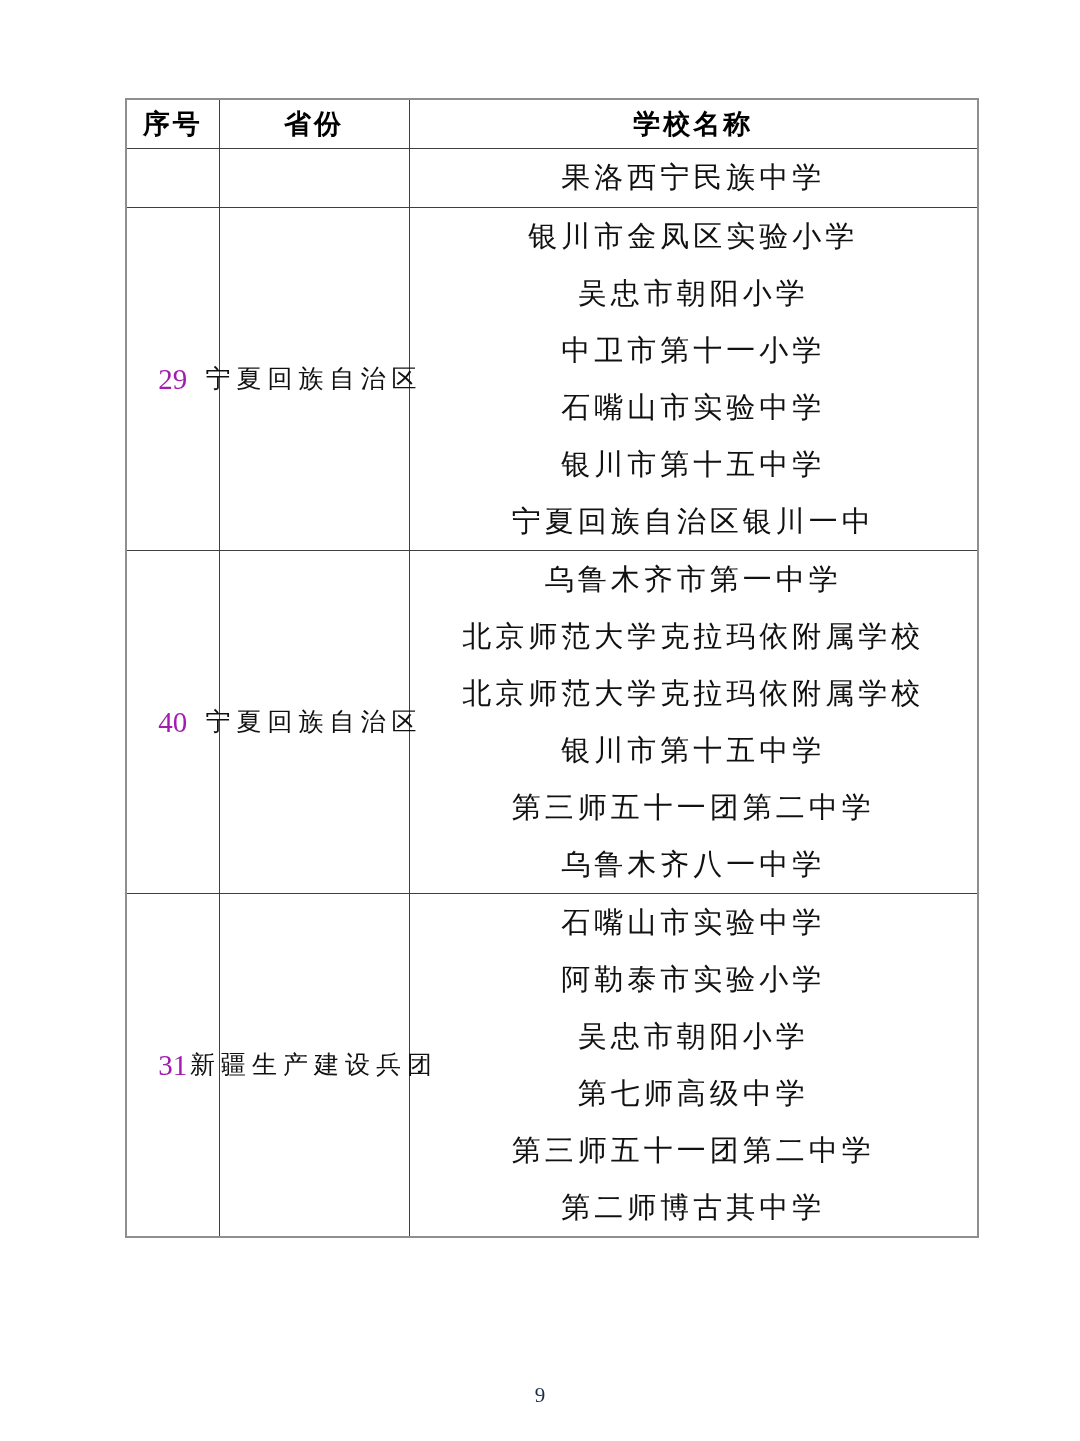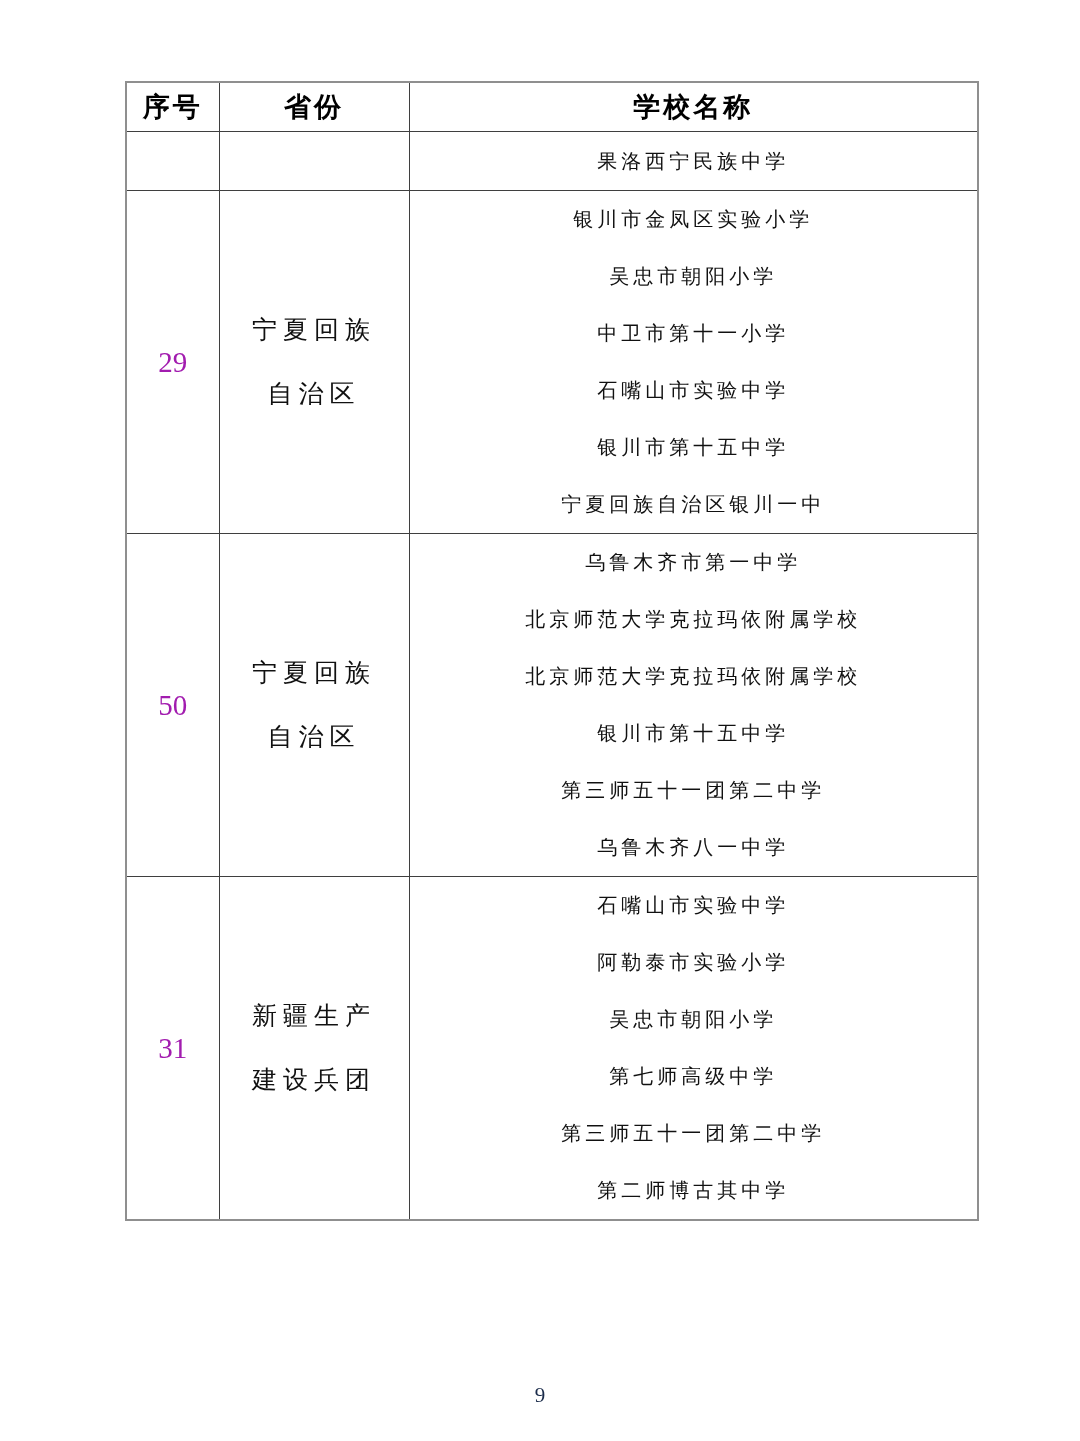--- a/index.html
+++ b/index.html
@@ -8,21 +8,21 @@
     width: 1080px;
     height: 1441px;
     background: #ffffff;
     font-family: "Liberation Serif", "DejaVu Serif", serif;
     color: #111111;
     overflow: hidden;
   }
   table.school-table {
     position: absolute;
     left: 125px;
-    top: 81px;
+    top: 98px;
     width: 852px;
     border-collapse: collapse;
     table-layout: fixed;
     border: 2px solid #8f8f8f;
   }
   .school-table th, .school-table td {
     border: 1px solid #3f3f3f;
     padding: 0;
     vertical-align: middle;
   }
@@ -36,38 +36,38 @@
     color: #000000;
   }
   .num-cell {
     text-align: center;
     font-size: 29px;
     font-family: "Liberation Serif", "DejaVu Serif", serif;
     color: #a21caf;
   }
   .prov-cell .prov-wrap {
     display: flex;
-    flex-direction: column;
+    flex-direction: row;
     justify-content: center;
     align-items: center;
   }
   .prov-line {
     line-height: 64px;
     font-size: 25px;
     letter-spacing: 6px;
     text-align: center;
     white-space: nowrap;
   }
   .school-cell { vertical-align: top; }
   .school-line {
     height: 57px;
     display: flex;
     align-items: center;
     justify-content: center;
-    font-size: 20px;
+    font-size: 29px;
     letter-spacing: 4px;
     white-space: nowrap;
     font-family: Liberation Mono, monospace;
   }
   .row-cont .school-line { height: 58px; }
   .page-number {
     position: absolute;
     top: 1383px;
     left: 0;
     width: 100%;
@@ -121,21 +121,21 @@
           <div class="school-line">银川市金凤区实验小学</div>
           <div class="school-line">吴忠市朝阳小学</div>
           <div class="school-line">中卫市第十一小学</div>
           <div class="school-line">石嘴山市实验中学</div>
           <div class="school-line">银川市第十五中学</div>
           <div class="school-line">宁夏回族自治区银川一中</div>
         </td>
       </tr>
 
       <tr>
-        <td class="num-cell">50</td>
+        <td class="num-cell">40</td>
         <td class="prov-cell">
           <div class="prov-wrap">
             <div class="prov-line">宁夏回族</div>
             <div class="prov-line">自治区</div>
           </div>
         </td>
         <td class="school-cell">
           <div class="school-line">乌鲁木齐市第一中学</div>
           <div class="school-line">北京师范大学克拉玛依附属学校</div>
           <div class="school-line">北京师范大学克拉玛依附属学校</div>

